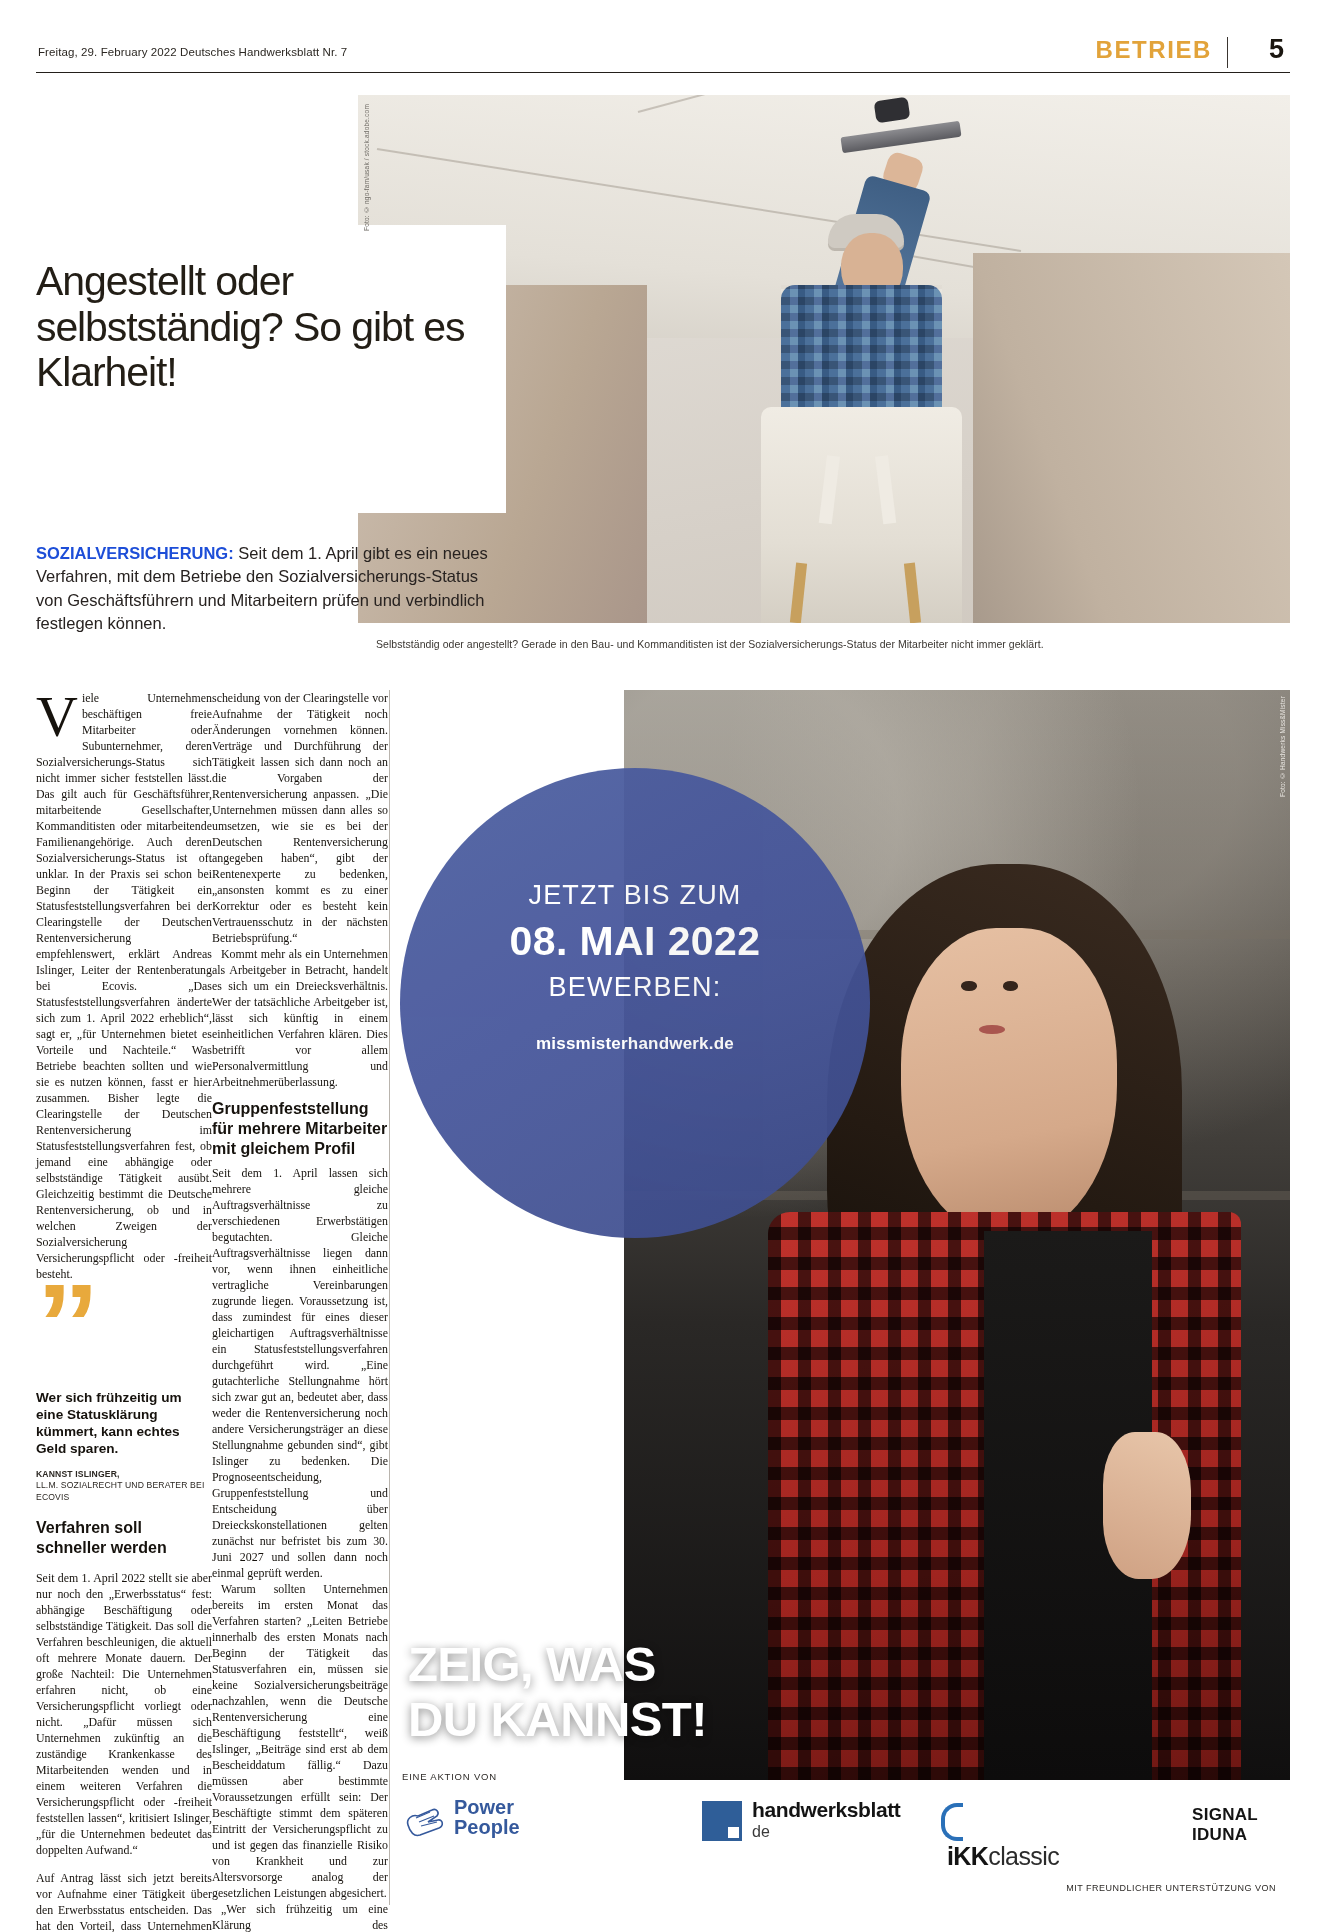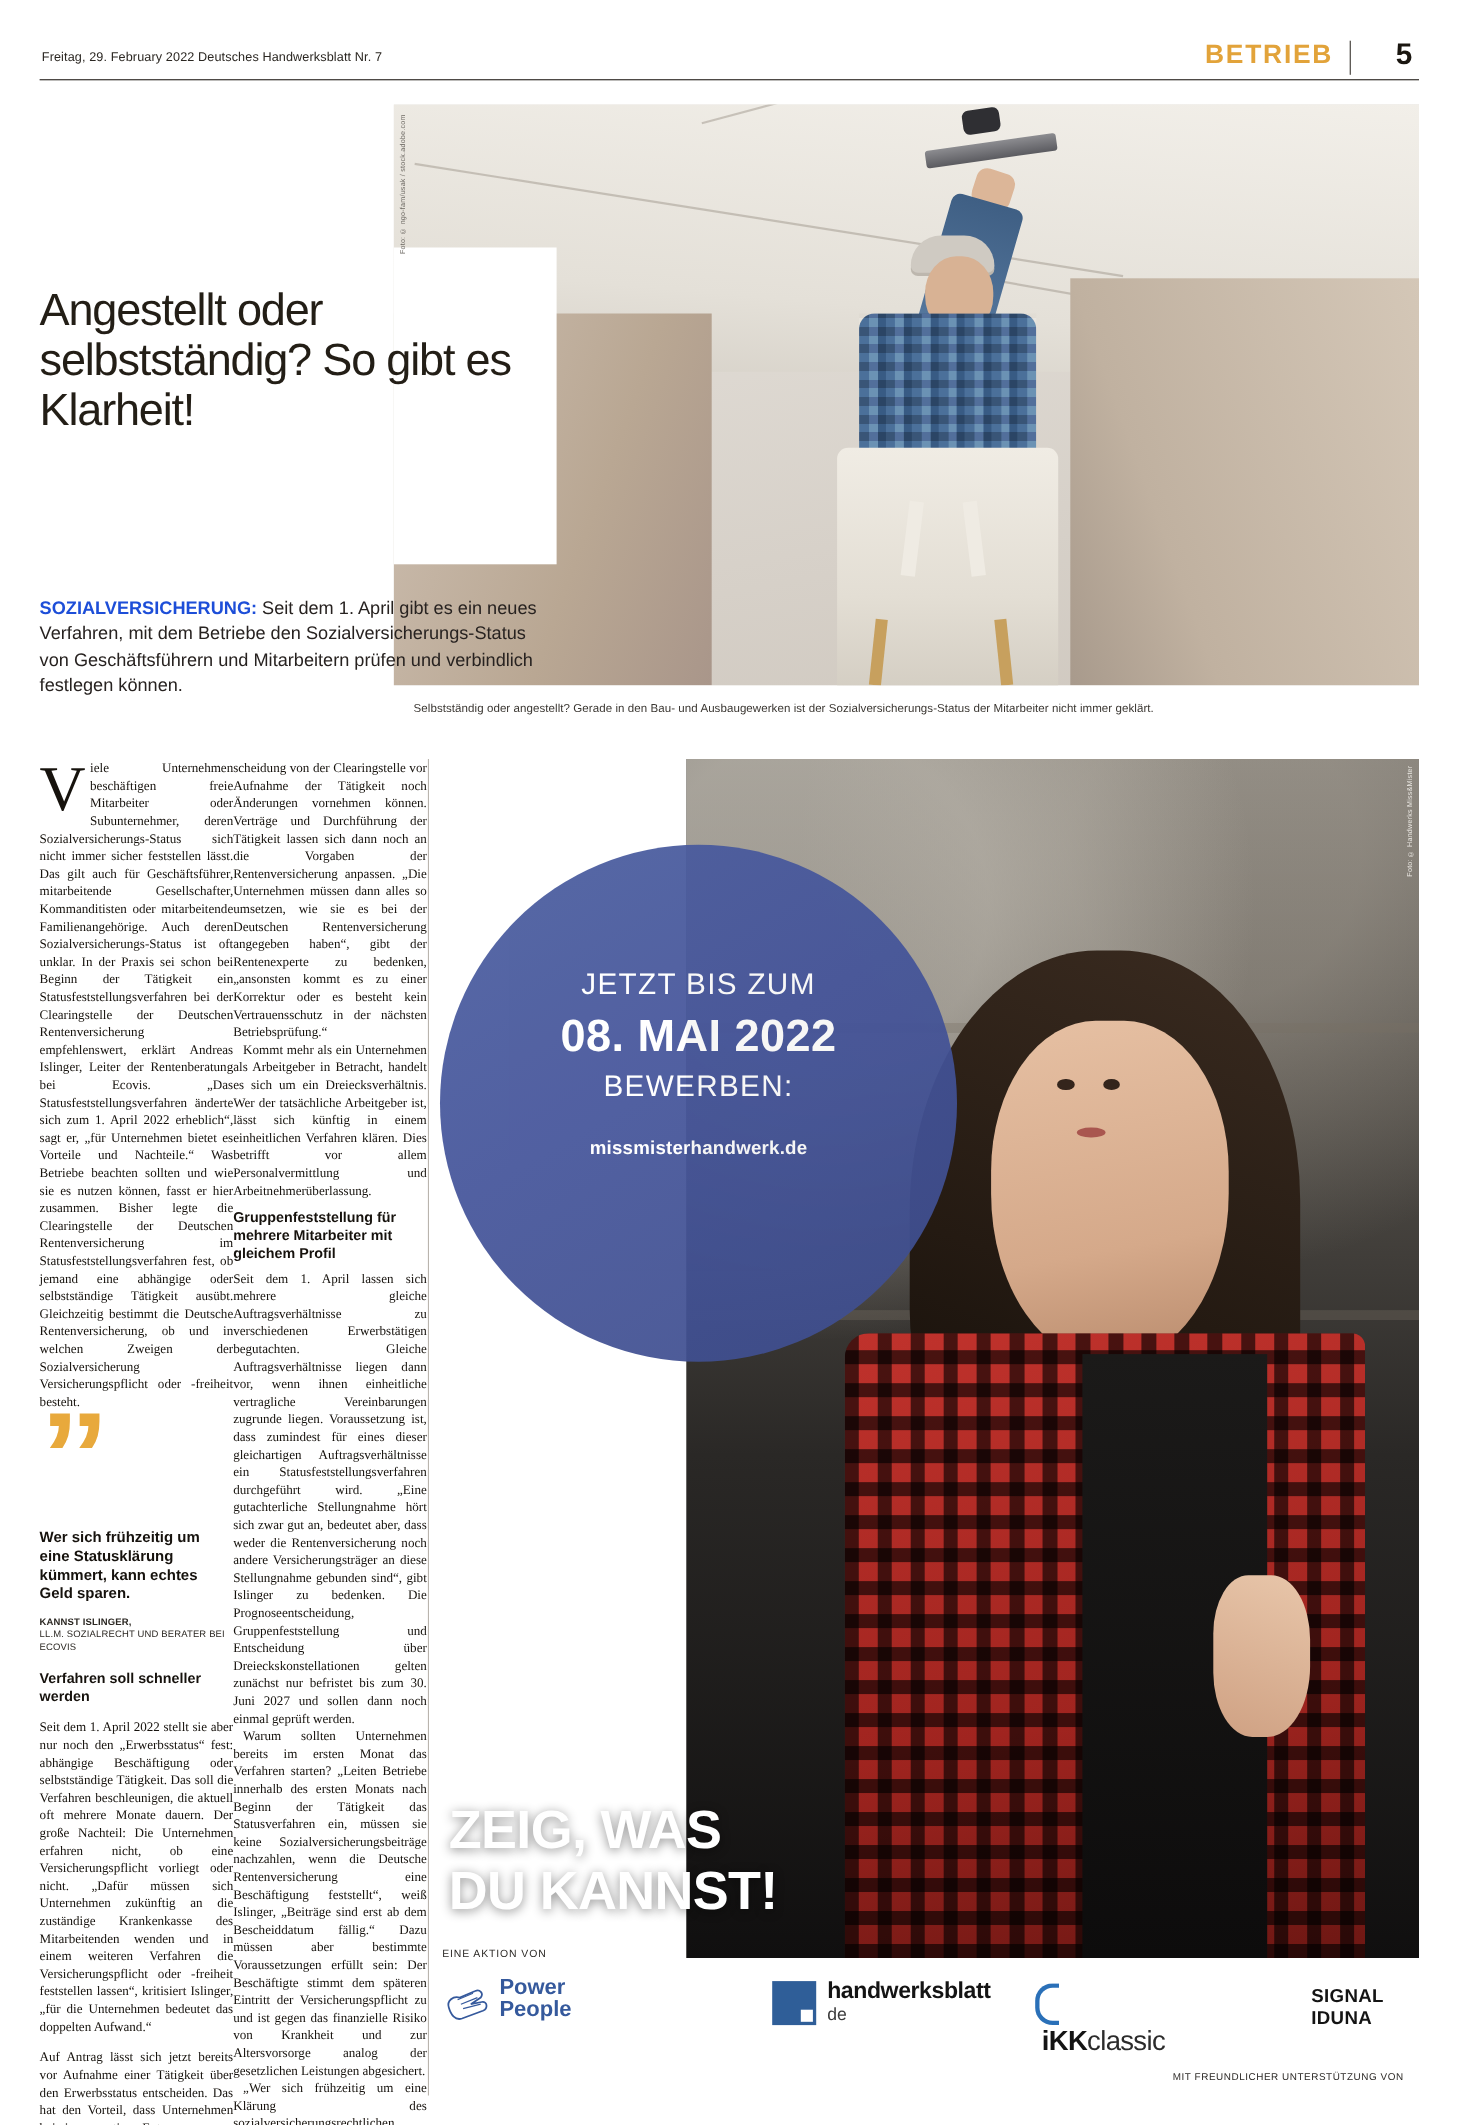--- a/index.html
+++ b/index.html
@@ -159,21 +159,21 @@
   #col1 { left:36px; height:570px; }
   #col2 { left:212px; top:690px; width:176px; height:1215px; }
   .col p { margin:0 0 0 0; text-indent:0; }
   .col p + p { text-indent:9px; }
   .dropcap::first-letter {
     float:left; font-size:58px; line-height:.80; padding:4px 4px 0 0;
     font-family:"Liberation Serif", serif; font-weight:400;
   }
   .subhead {
     font-family:"Liberation Sans", sans-serif;
-    font-weight:700; font-size:13px; line-height:1.25;
+    font-weight:700; font-size:16px; line-height:1.25;
     margin:0 0 6px 0; color:#16120d; text-align:left; hyphens:none;
   }
 
   
   .pullquote { position:absolute; left:36px; top:1285px; width:176px; }
   .pq-mark {
     font-family:"Liberation Sans", sans-serif;
     font-size:128px; line-height:.62; font-weight:700;
     color:#e8a93c; letter-spacing:-6px; height:86px; overflow:hidden;
   }
@@ -402,21 +402,21 @@
         <i></i>
       </div>
   </div>
   <div class="hero-notch"></div>
   <div class="photo-credit">Foto: © ngo-fam/usak / stock.adobe.com</div>
 
   <h1 class="headline">Angestellt oder selbstständig? So gibt es Klarheit!</h1>
   <div class="kicker-wrap">
     <span class="kicker-label">SOZIALVERSICHERUNG:</span><span> Seit dem 1. April gibt es ein neues Verfahren, mit dem Betriebe den Sozialversicherungs-Status von Geschäftsführern und Mitarbeitern prüfen und verbindlich festlegen können.</span>
   </div>
-  <div class="hero-caption">Selbstständig oder angestellt? Gerade in den Bau- und Ausbaugewerken ist der Sozialversicherungs-Status der Mitarbeiter nicht immer geklärt.</div>
+  <div class="hero-caption">Selbstständig oder angestellt? Gerade in den Bau- und Kommanditisten ist der Sozialversicherungs-Status der Mitarbeiter nicht immer geklärt.</div>
 
   <div class="col" id="col1">
     <p class="dropcap">Viele Unternehmen beschäftigen freie Mitarbeiter oder Subunternehmer, deren Sozialversicherungs-Status sich nicht immer sicher feststellen lässt. Das gilt auch für Geschäftsführer, mitarbeitende Gesellschafter, Kommanditisten oder mitarbeitende Familienangehörige. Auch deren Sozialversicherungs-Status ist oft unklar. In der Praxis sei schon bei Beginn der Tätigkeit ein Statusfeststellungsverfahren bei der Clearingstelle der Deutschen Rentenversicherung empfehlenswert, erklärt Andreas Islinger, Leiter der Rentenberatung bei Ecovis. „Das Statusfeststellungsverfahren änderte sich zum 1. April 2022 erheblich“, sagt er, „für Unternehmen bietet es Vorteile und Nachteile.“ Was Betriebe beachten sollten und wie sie es nutzen können, fasst er hier zusammen. Bisher legte die Clearingstelle der Deutschen Rentenversicherung im Statusfeststellungsverfahren fest, ob jemand eine abhängige oder selbstständige Tätigkeit ausübt. Gleichzeitig bestimmt die Deutsche Rentenversicherung, ob und in welchen Zweigen der Sozialversicherung Versicherungspflicht oder -freiheit besteht.</p>
   </div>
 
   <div class="pullquote">
     <div class="pq-mark">”</div>
     <div class="pq-text">Wer sich frühzeitig um eine Statusklärung kümmert, kann echtes Geld sparen.</div>
     <div class="pq-attrib">
       <div class="nm">KANNST ISLINGER,</div>

